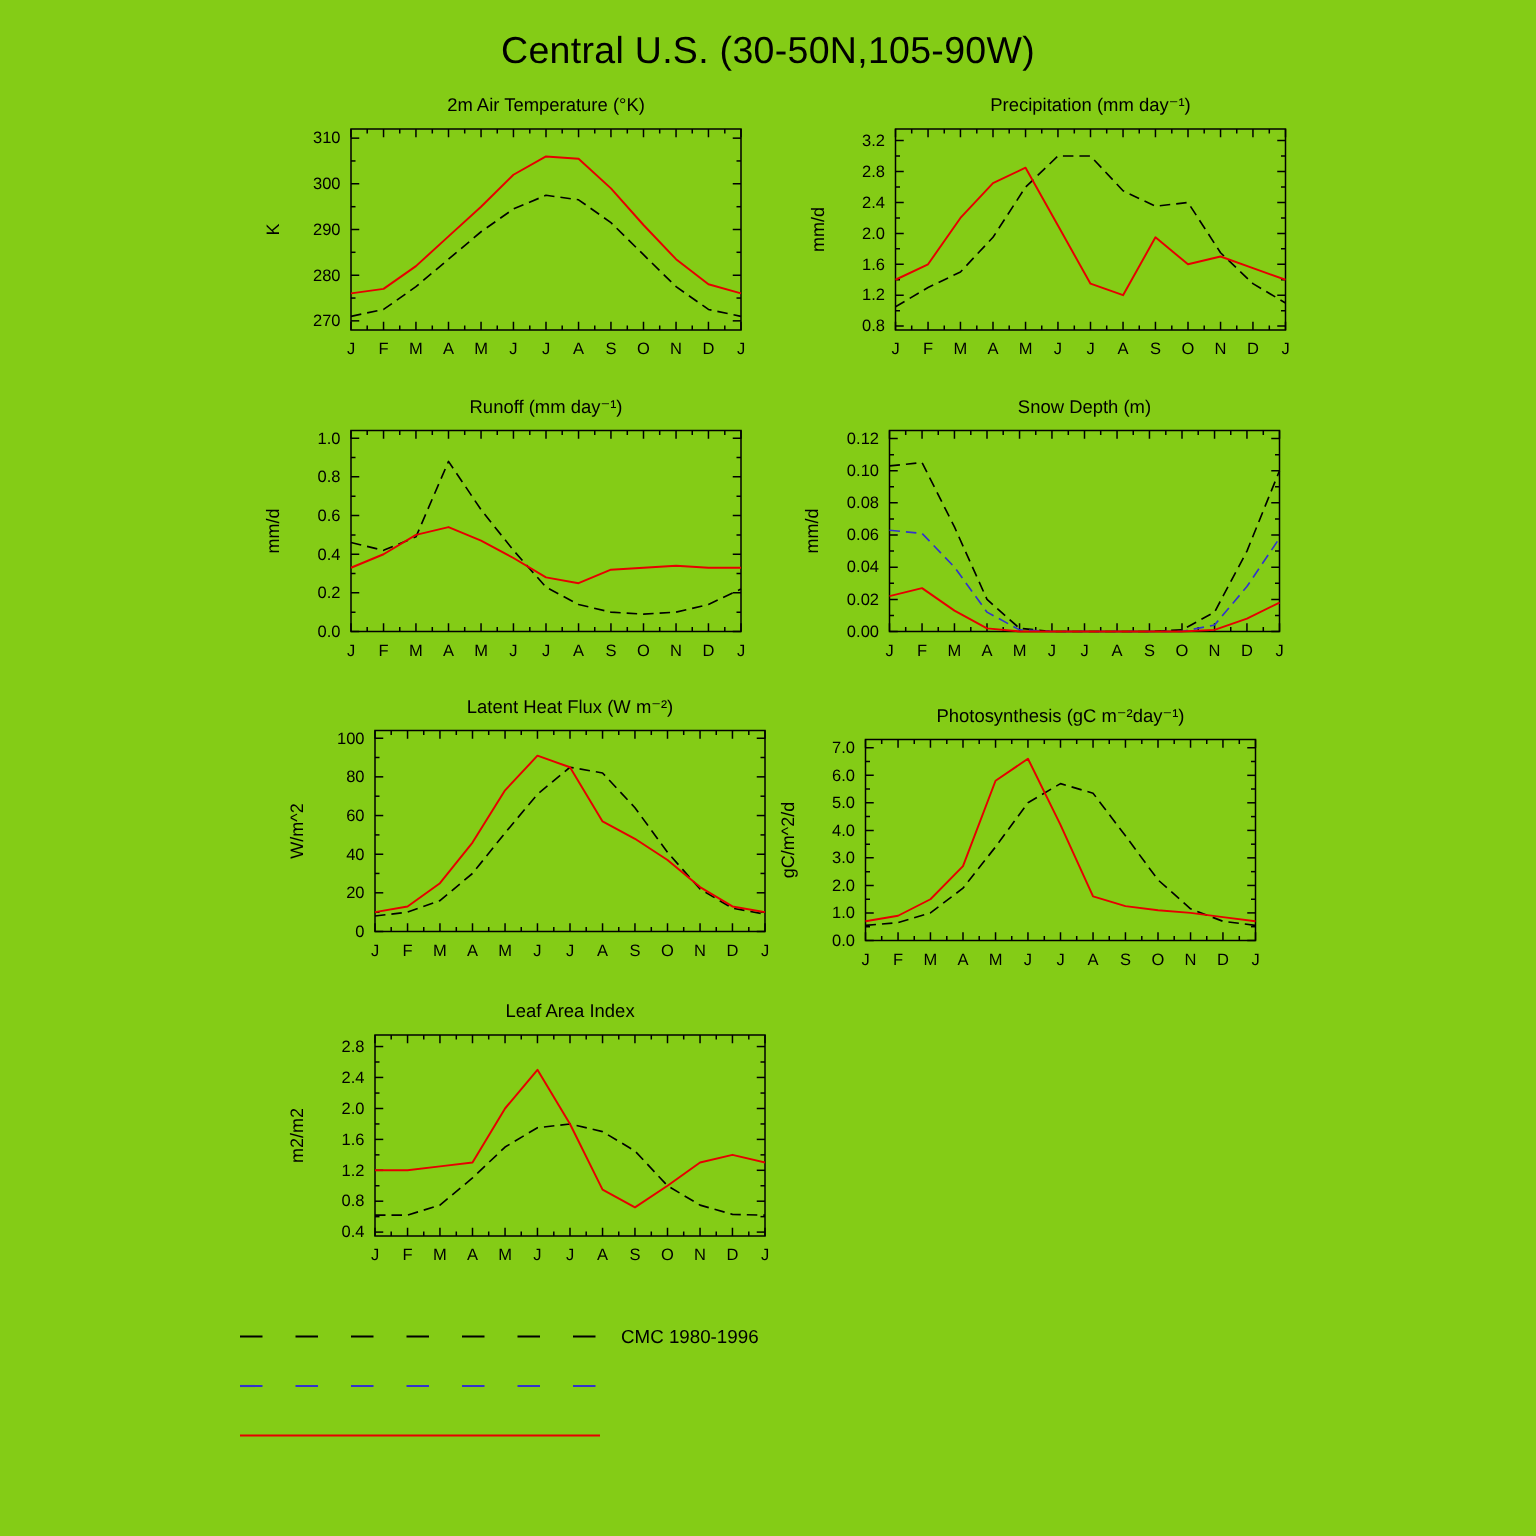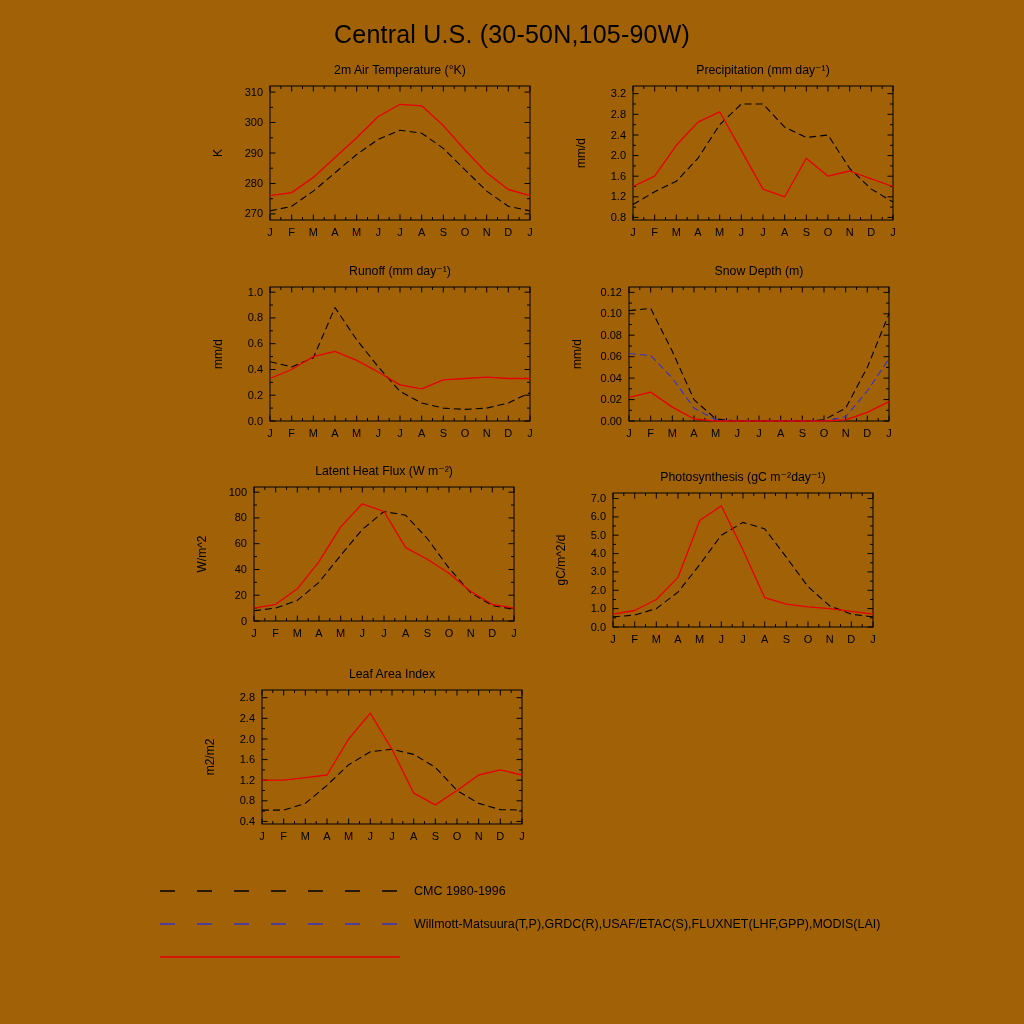--- a/index.html
+++ b/index.html
@@ -1,25 +1,25 @@
 <!DOCTYPE html>
 <html><head>
 <meta charset="utf-8">
 <style>
   html,body{margin:0;padding:0;background:#ffffff;}
   .canvas{
-    position:relative;width:1024px;height:1024px;background:#a16207;
+    position:relative;width:1024px;height:1024px;background:#84cc16;
     font-family:"Liberation Sans","DejaVu Sans",sans-serif;color:#000;
     overflow:hidden;
   }
   .figure-title{
     position:absolute;top:20px;left:0;width:100%;
     text-align:center;font-size:25px;letter-spacing:0.2px;
   }
-  .chart{position:absolute;width:344px;height:218px;margin-left:36px;}
+  .chart{position:absolute;width:344px;height:218px;}
   .legend{position:absolute;left:158px;top:874px;}
   .legend-row{display:flex;align-items:center;height:33px;}
   .legend-label{margin-left:12px;font-size:12.5px;white-space:nowrap;}
 </style>
 </head>
 <body>
 
 <div class="canvas">
 
   <div class="figure-title">Central U.S. (30-50N,105-90W)</div>
@@ -439,21 +439,21 @@
           <text x="278.7" y="174" text-anchor="middle" font-size="11">N</text>
           <text x="300.3" y="174" text-anchor="middle" font-size="11">D</text>
           <text x="322.0" y="174" text-anchor="middle" font-size="11">J</text>
         </g>
     <g>
           <polyline points="62.0,47.6 83.7,45.4 105.3,88.3 127.0,136.6 148.7,155.9 170.3,158.0 192.0,158.0 213.7,158.0 235.3,158.0 257.0,156.9 278.7,145.1 300.3,104.4 322.0,50.8" fill="none" stroke="#000000" stroke-width="1.1" stroke-dasharray="7 4" stroke-linejoin="round"></polyline>
           <polyline points="62.0,90.5 83.7,92.6 105.3,115.1 127.0,145.1 148.7,156.9 170.3,158.0 192.0,158.0 213.7,158.0 235.3,158.0 257.0,158.0 278.7,153.7 300.3,128.0 322.0,95.8" fill="none" stroke="#3333cc" stroke-width="1.1" stroke-dasharray="7 4" stroke-linejoin="round"></polyline>
           <polyline points="62.0,134.4 83.7,129.1 105.3,144.1 127.0,155.9 148.7,158.0 170.3,158.0 192.0,158.0 213.7,158.0 235.3,158.0 257.0,158.0 278.7,156.9 300.3,149.4 322.0,138.7" fill="none" stroke="#e60000" stroke-width="1.3" stroke-linejoin="round"></polyline>
         </g>
   </svg></div>
-  <div class="chart" style="left:156px;top:463px"><svg width="344" height="218" viewBox="0 0 344 218" font-family="Liberation Sans, DejaVu Sans, sans-serif">
+  <div class="chart" style="left:188px;top:463px"><svg width="344" height="218" viewBox="0 0 344 218" font-family="Liberation Sans, DejaVu Sans, sans-serif">
     <text x="192" y="12" text-anchor="middle" font-size="12.3" fill="#000">Latent Heat Flux (W m⁻²)</text>
     <text transform="translate(14 91) rotate(-90)" text-anchor="middle" font-size="12" fill="#000">W/m^2</text>
     <rect x="62" y="24" width="260" height="134" fill="none" stroke="#000" stroke-width="1"></rect>
     <g stroke="#000" stroke-width="1">
           <line x1="62" y1="158.0" x2="67.5" y2="158.0"></line>
           <line x1="316.5" y1="158.0" x2="322" y2="158.0"></line>
           <line x1="62" y1="132.2" x2="67.5" y2="132.2"></line>
           <line x1="316.5" y1="132.2" x2="322" y2="132.2"></line>
           <line x1="62" y1="106.5" x2="67.5" y2="106.5"></line>
           <line x1="316.5" y1="106.5" x2="322" y2="106.5"></line>
@@ -657,21 +657,21 @@
           <text x="257.0" y="174" text-anchor="middle" font-size="11">O</text>
           <text x="278.7" y="174" text-anchor="middle" font-size="11">N</text>
           <text x="300.3" y="174" text-anchor="middle" font-size="11">D</text>
           <text x="322.0" y="174" text-anchor="middle" font-size="11">J</text>
         </g>
     <g>
           <polyline points="62.0,147.9 83.7,146.1 105.3,139.6 127.0,123.1 148.7,95.6 170.3,66.2 192.0,53.4 213.7,59.8 235.3,88.2 257.0,117.6 278.7,136.9 300.3,145.2 322.0,147.9" fill="none" stroke="#000000" stroke-width="1.1" stroke-dasharray="7 4" stroke-linejoin="round"></polyline>
           <polyline points="62.0,145.2 83.7,141.5 105.3,130.5 127.0,108.4 148.7,51.5 170.3,36.8 192.0,80.9 213.7,128.6 235.3,135.1 257.0,137.8 278.7,139.6 300.3,142.4 322.0,145.2" fill="none" stroke="#e60000" stroke-width="1.3" stroke-linejoin="round"></polyline>
         </g>
   </svg></div>
-  <div class="chart" style="left:164px;top:666px"><svg width="344" height="218" viewBox="0 0 344 218" font-family="Liberation Sans, DejaVu Sans, sans-serif">
+  <div class="chart" style="left:188px;top:666px"><svg width="344" height="218" viewBox="0 0 344 218" font-family="Liberation Sans, DejaVu Sans, sans-serif">
     <text x="192" y="12" text-anchor="middle" font-size="12.3" fill="#000">Leaf Area Index</text>
     <text transform="translate(14 91) rotate(-90)" text-anchor="middle" font-size="12" fill="#000">m2/m2</text>
     <rect x="62" y="24" width="260" height="134" fill="none" stroke="#000" stroke-width="1"></rect>
     <g stroke="#000" stroke-width="1">
           <line x1="62" y1="155.4" x2="67.5" y2="155.4"></line>
           <line x1="316.5" y1="155.4" x2="322" y2="155.4"></line>
           <line x1="62" y1="134.8" x2="67.5" y2="134.8"></line>
           <line x1="316.5" y1="134.8" x2="322" y2="134.8"></line>
           <line x1="62" y1="114.2" x2="67.5" y2="114.2"></line>
           <line x1="316.5" y1="114.2" x2="322" y2="114.2"></line>
@@ -778,21 +778,20 @@
     <div class="legend-row">
       <svg width="244" height="12">
           <line x1="2" y1="6" x2="242" y2="6" stroke="#000000" stroke-width="1.4" stroke-dasharray="15 22"></line>
         </svg>
       <span class="legend-label">CMC 1980-1996</span>
     </div>
     <div class="legend-row">
       <svg width="244" height="12">
           <line x1="2" y1="6" x2="242" y2="6" stroke="#3333cc" stroke-width="1.4" stroke-dasharray="15 22"></line>
         </svg>
-      <span class="legend-label">Willmott-Matsuura(T,P),GRDC(R),USAF/ETAC(S),FLUXNET(LHF,GPP),MODIS(LAI)</span>
     </div>
     <div class="legend-row">
       <svg width="244" height="12">
           <line x1="2" y1="6" x2="242" y2="6" stroke="#e60000" stroke-width="1.4"></line>
         </svg>
     </div>
   </div>
 
 </div>
 

